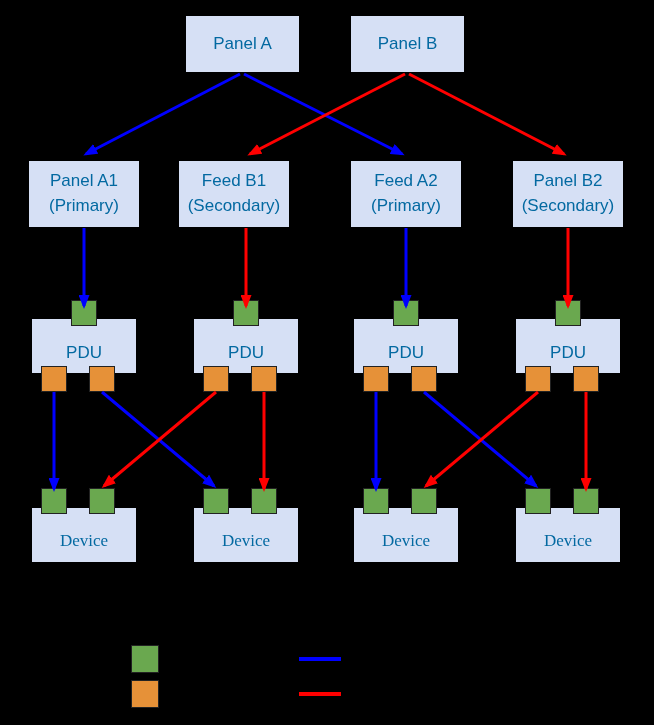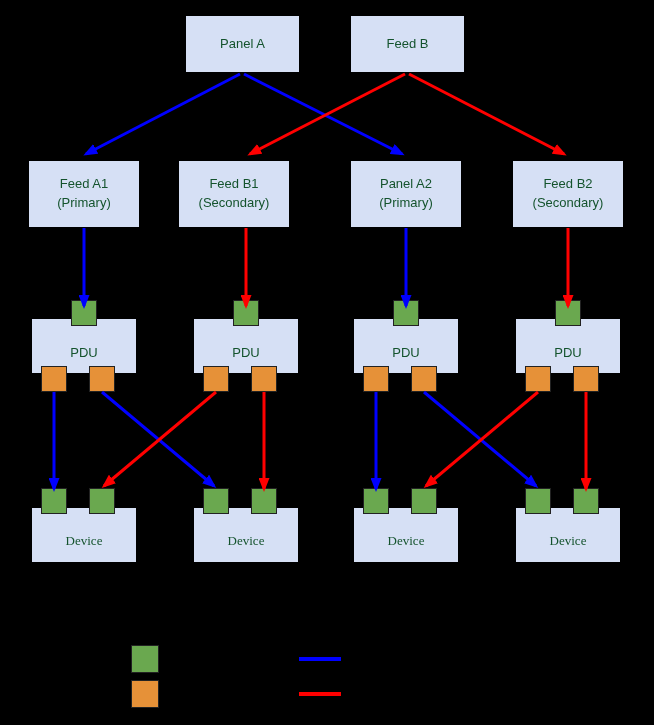--- a/index.html
+++ b/index.html
@@ -17,22 +17,22 @@
   }
   .box {
     position: absolute;
     background: #d6e0f5;
     border: 1px solid #000000;
     box-sizing: border-box;
     display: flex;
     flex-direction: column;
     align-items: center;
     justify-content: center;
-    color: #14532d;
-    font-size: 13px;
+    color: #0369a1;
+    font-size: 17px;
     line-height: 1.45;
     text-align: center;
   }
   .box span { display: block; }
   .panel  { width: 115px; height: 58px; }
   .feed   { width: 112px; height: 68px; }
   .pdu    { width: 106px; height: 56px; padding-top: 14px; }
   .device { width: 106px; height: 56px; padding-top: 12px; font-family: Liberation Serif, serif; }
   .port {
     position: absolute;
@@ -64,37 +64,37 @@
 </style>
 </head>
 <body>
 
 <div class="stage">
 
   <div class="box panel" style="left:185px;top:15px">
     <span>Panel A</span>
   </div>
   <div class="box panel" style="left:350px;top:15px">
-    <span>Feed B</span>
+    <span>Panel B</span>
   </div>
 
   <div class="box feed" style="left:28px;top:160px">
-    <span>Feed A1</span>
+    <span>Panel A1</span>
     <span>(Primary)</span>
   </div>
   <div class="box feed" style="left:178px;top:160px">
     <span>Feed B1</span>
     <span>(Secondary)</span>
   </div>
   <div class="box feed" style="left:350px;top:160px">
-    <span>Panel A2</span>
+    <span>Feed A2</span>
     <span>(Primary)</span>
   </div>
   <div class="box feed" style="left:512px;top:160px">
-    <span>Feed B2</span>
+    <span>Panel B2</span>
     <span>(Secondary)</span>
   </div>
 
   <div class="box pdu" style="left:31px;top:318px">
     <span>PDU</span>
   </div>
   <div class="box pdu" style="left:193px;top:318px">
     <span>PDU</span>
   </div>
   <div class="box pdu" style="left:353px;top:318px">

